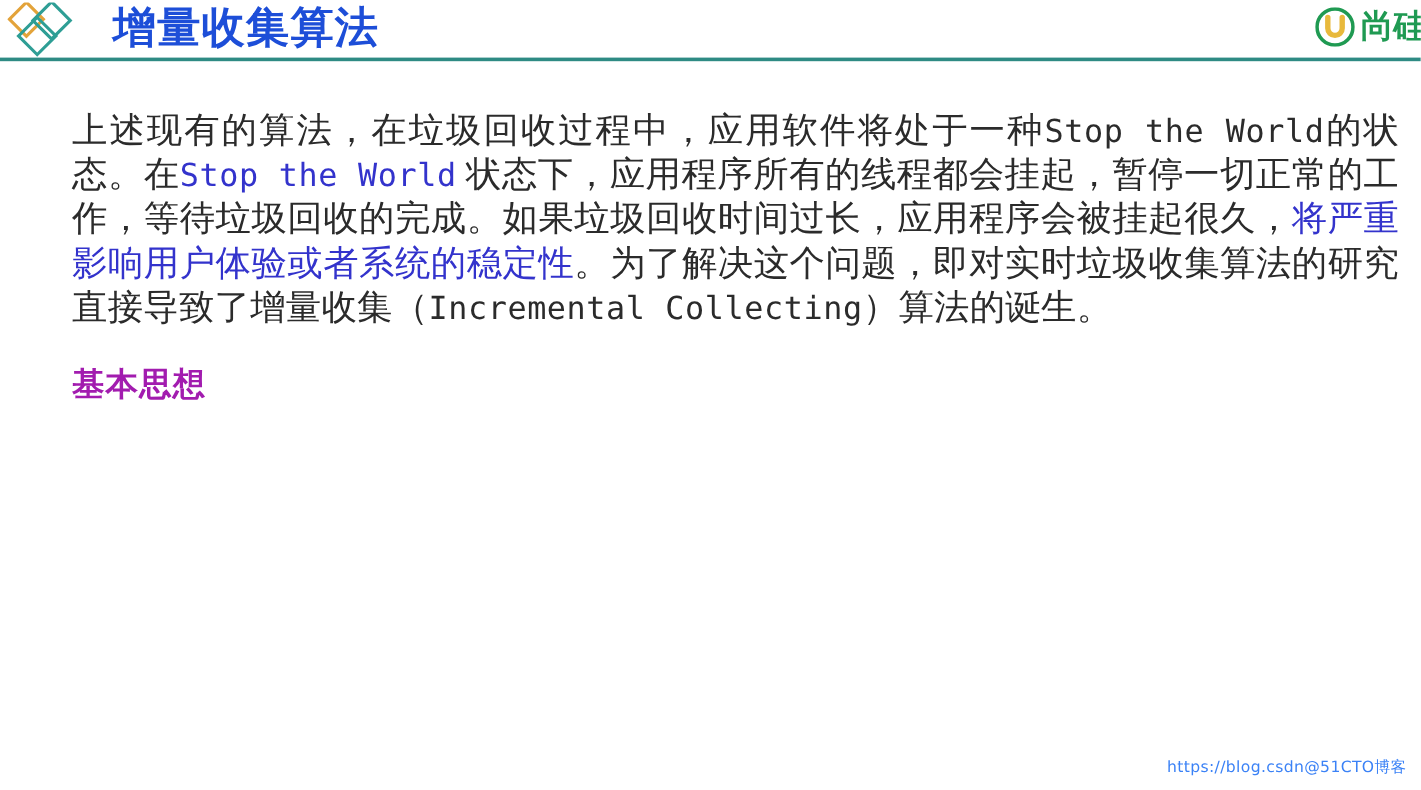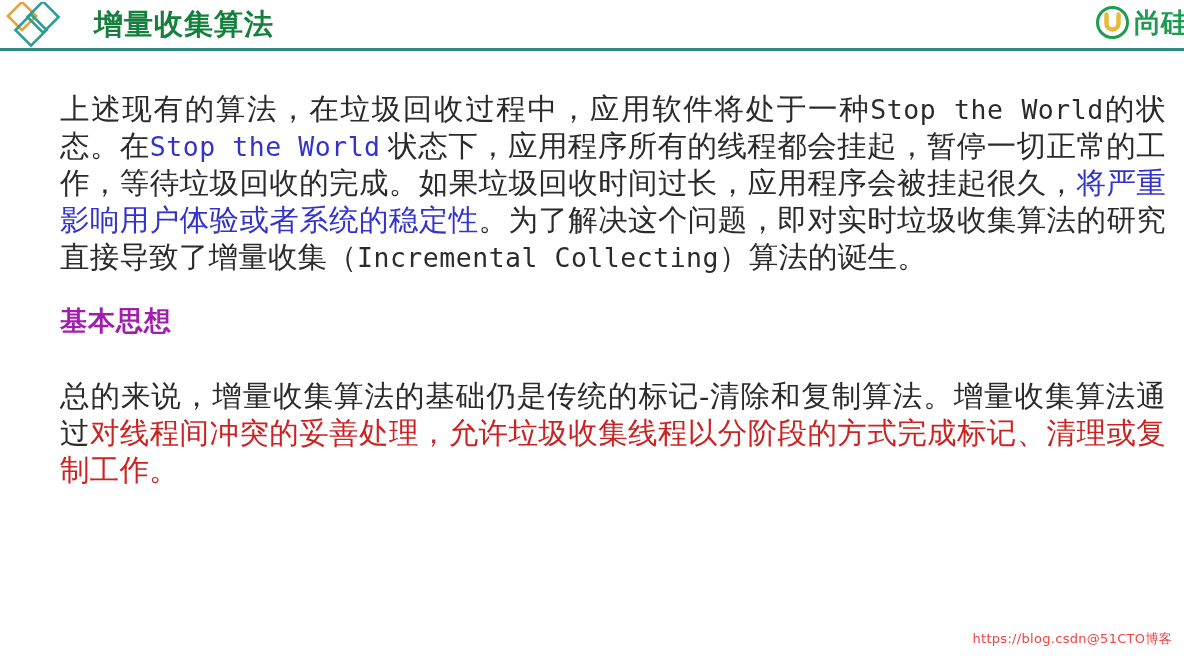--- a/index.html
+++ b/index.html
@@ -35,23 +35,23 @@
     position: absolute;
     left: 6px; top: 2px;
     width: 64px; height: 46px;
   }
   .slide-title {
     position: absolute;
     left: 94px;
     top: 4px;
     font-family: "DejaVu Sans", "Liberation Sans", sans-serif;
     font-weight: bold;
-    font-size: 29px;
+    font-size: 36px;
     letter-spacing: 1px;
-    color: #15803d;
+    color: #1d4ed8;
     line-height: 40px;
   }
   .brand {
     position: absolute;
     right: -4px;
     top: 6px;
     display: flex;
     align-items: center;
     gap: 5px;
   }
@@ -106,21 +106,21 @@
   .gap-sm { height: 28px; }
   .gap-md { height: 18px; }
   .gap-lg { height: 22px; }
 
   .watermark {
     position: absolute;
     right: 12px;
     bottom: 10px;
     font-family: "DejaVu Sans", "Liberation Sans", sans-serif;
     font-size: 13px;
-    color: #ef4444;
+    color: #3b82f6;
     letter-spacing: 0.3px;
     white-space: nowrap;
     user-select: none;
   }
 </style>
 </head>
 <body>
 
 <div class="slide">
 
@@ -157,19 +157,18 @@
 
     <div class="gap-sm"></div>
 
     <p class="heading">基本思想</p>
 
     <div class="gap-md"></div>
 
 
     <div class="gap-lg"></div>
 
-    <p class="para"><span>总的来说，增量收集算法的基础仍是传统的标记-清除和复制算法。增量收集算法通过</span><span class="red">对线程间冲突的妥善处理，允许垃圾收集线程以分阶段的方式完成标记、清理或复制工作。</span></p>
 
   </div>
 
   <div class="watermark">https://blog.csdn@51CTO博客</div>
 
 </div>
 
 </body></html>

